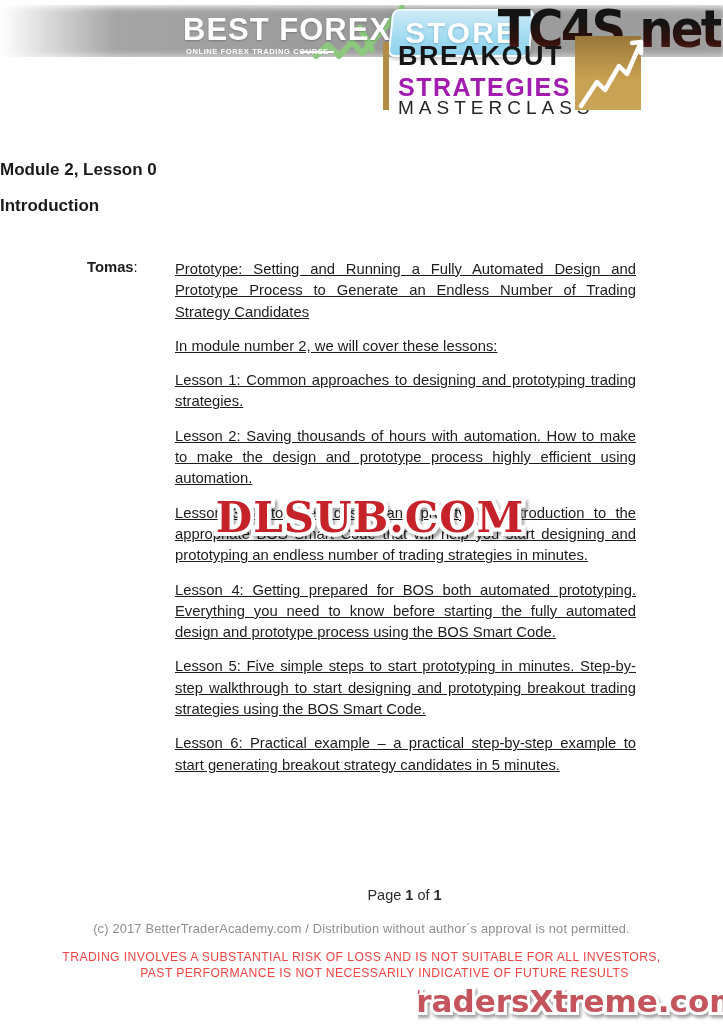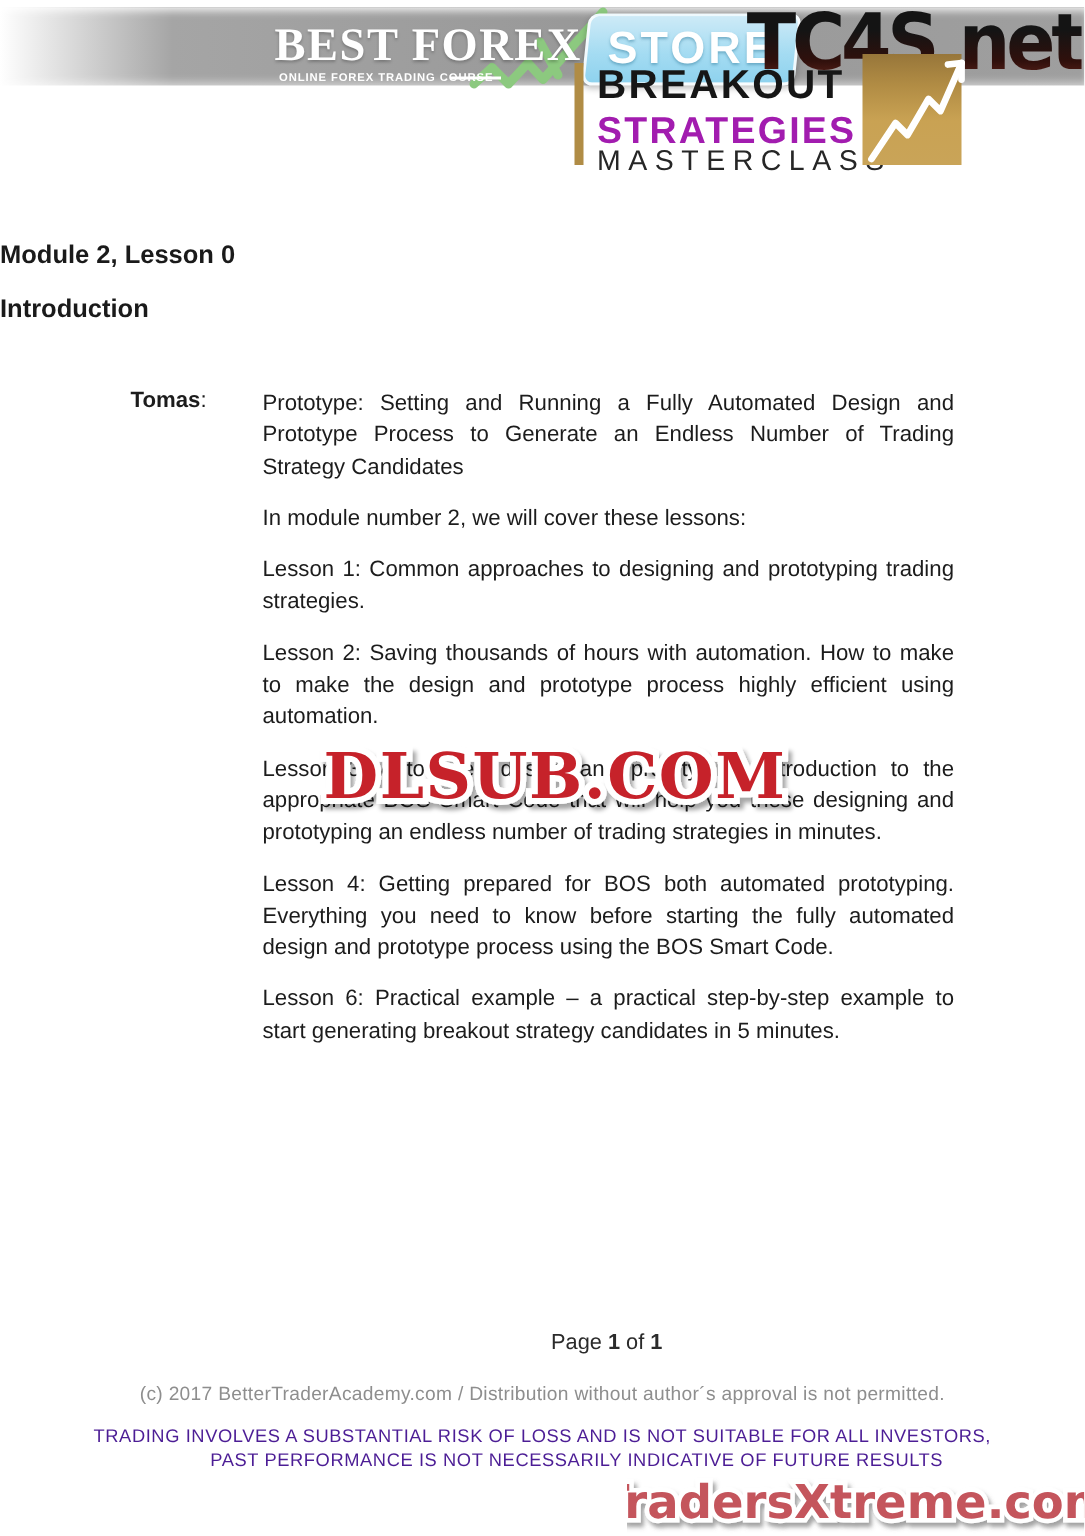--- a/index.html
+++ b/index.html
@@ -14,21 +14,20 @@
   .header-bar{
     position:absolute;left:0;top:5px;width:723px;height:52px;
     background:linear-gradient(to right,#ffffff 0px,#a5a5a5 115px,#989898 55%,#9f9f9f 100%);
     box-shadow:inset 0 5px 6px -3px rgba(255,255,255,.9), inset 0 -5px 6px -3px rgba(255,255,255,.55);
   }
   .logo-title{
     position:absolute;left:183px;top:12px;
     color:#ffffff;font-size:31px;font-weight:bold;letter-spacing:1px;
     text-shadow:0 1px 2px rgba(0,0,0,.25);
     white-space:nowrap;
-    font-family:Liberation Serif, serif;
   }
   .logo-tagline{
     position:absolute;left:186px;top:47px;
     color:#ffffff;font-size:7.5px;letter-spacing:.6px;font-weight:bold;
     white-space:nowrap;
   }
   .logo-tagline-rule{
     position:absolute;left:300px;top:51px;width:34px;height:2px;background:#ffffff;
   }
   .logo-chart{position:absolute;left:300px;top:0px;pointer-events:none;}
@@ -80,37 +79,38 @@
   }
   .speaker b{font-weight:bold;}
   .body-col{
     position:absolute;left:175px;top:259px;width:461px;
     font-size:14.8px;line-height:21.3px;color:#1c1c1c;
   }
   .body-col p{
     margin:0 0 13px 0;
     text-align:justify;
     text-align-last:left;
+    text-decoration:underline;
   }
   
   .wm-dlsub{position:absolute;left:198px;top:486px;}
   .wm-traders{position:absolute;left:418px;top:977px;}
   
   .page-num{
     position:absolute;left:0;top:887px;width:723px;text-align:center;
     font-size:14.5px;color:#2b2b2b;padding-left:43px;
   }
   .page-num .n{font-weight:bold;}
   .copyright{
     position:absolute;left:0;top:921px;width:723px;text-align:center;
     font-size:12.8px;color:#8e8e8e;letter-spacing:.2px;
   }
   .disclaimer{
     position:absolute;left:0;width:723px;text-align:center;
-    font-size:12.2px;color:#4c1d95;letter-spacing:.4px;
+    font-size:12.2px;color:#ef4444;letter-spacing:.4px;
   }
   .disclaimer.d1{top:950px;}
   .disclaimer.d2{top:966px;padding-left:23px;}
 </style>
 </head>
 <body>
 
 <div class="page">
 
   <div class="header-bar"></div>
@@ -143,22 +143,23 @@
   <div class="doc-title t1">Module 2, Lesson 0</div>
   <div class="doc-title t2">Introduction</div>
 
   <div class="speaker"><b>Tomas</b><span>:</span></div>
 
   <div class="body-col">
     <p>Prototype: Setting and Running a Fully Automated Design and Prototype Process to Generate an Endless Number of Trading Strategy Candidates</p>
     <p>In module number 2, we will cover these lessons:</p>
     <p>Lesson 1: Common approaches to designing and prototyping trading strategies.</p>
     <p>Lesson 2: Saving thousands of hours with automation. How to make to make the design and prototype process highly efficient using automation.</p>
-    <p>Lesson 3: Automated design and prototyping. Introduction to the appropriate BOS Smart Code that will help you these designing and prototyping an endless number of trading strategies in minutes.</p>
+    <p>Lesson 3: Automated design and prototyping. Introduction to the appropriate BOS Smart Code that will help you start designing and prototyping an endless number of trading strategies in minutes.</p>
     <p>Lesson 4: Getting prepared for BOS both automated prototyping. Everything you need to know before starting the fully automated design and prototype process using the BOS Smart Code.</p>
+    <p>Lesson 5: Five simple steps to start prototyping in minutes. Step-by-step walkthrough to start designing and prototyping breakout trading strategies using the BOS Smart Code.</p>
     <p>Lesson 6: Practical example – a practical step-by-step example to start generating breakout strategy candidates in 5 minutes.</p>
   </div>
 
   <svg class="wm-dlsub" width="344" height="62" viewBox="0 0 344 62">
     <defs>
       <filter id="ds1" x="-20%" y="-20%" width="140%" height="140%">
         <feDropShadow dx="2.5" dy="3.5" stdDeviation="1.5" flood-color="#000000" flood-opacity="0.35"></feDropShadow>
       </filter>
     </defs>
     <text x="172" y="46" text-anchor="middle" font-family="DejaVu Serif, serif" font-size="42" font-weight="bold" letter-spacing="1" fill="#c6222b" stroke="#ffffff" stroke-width="8" paint-order="stroke" filter="url(#ds1)">DLSUB.COM</text>

